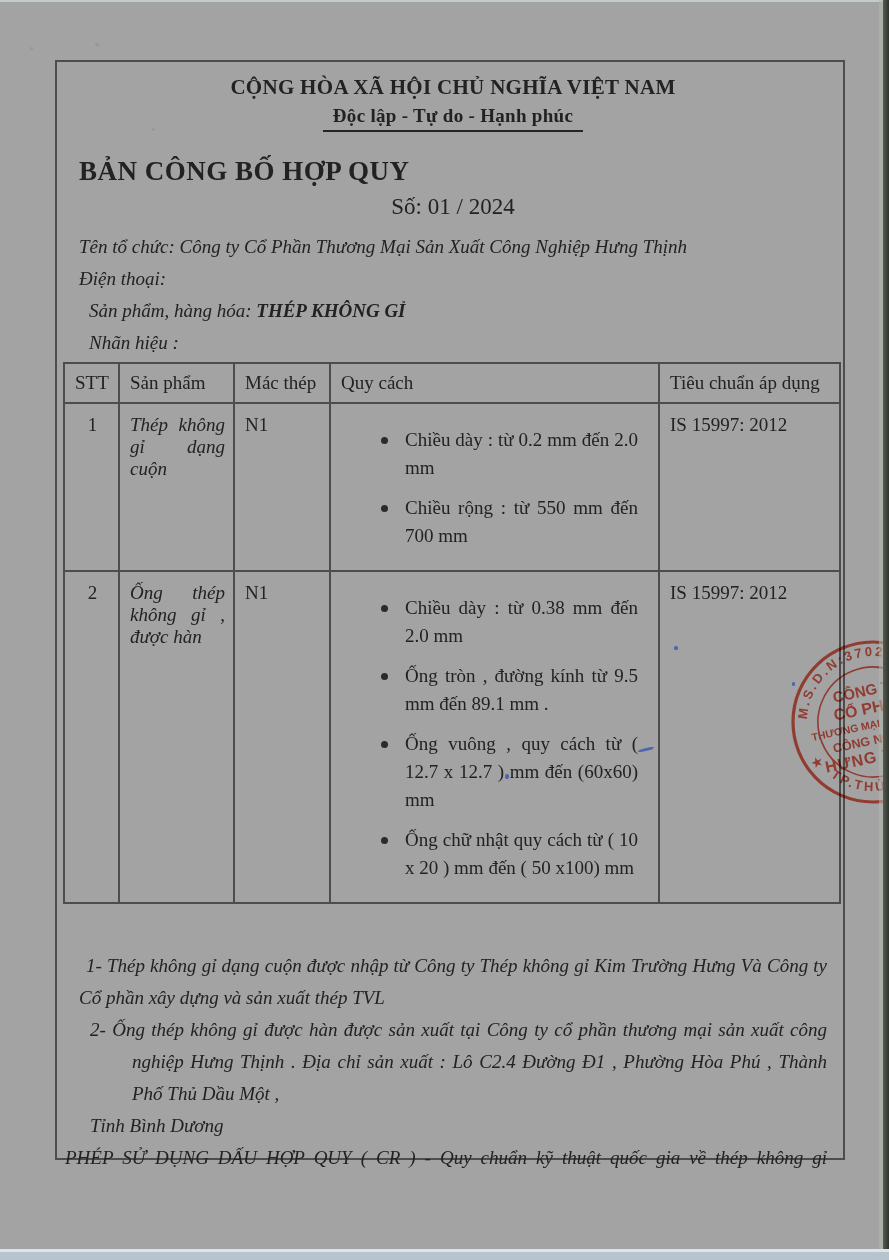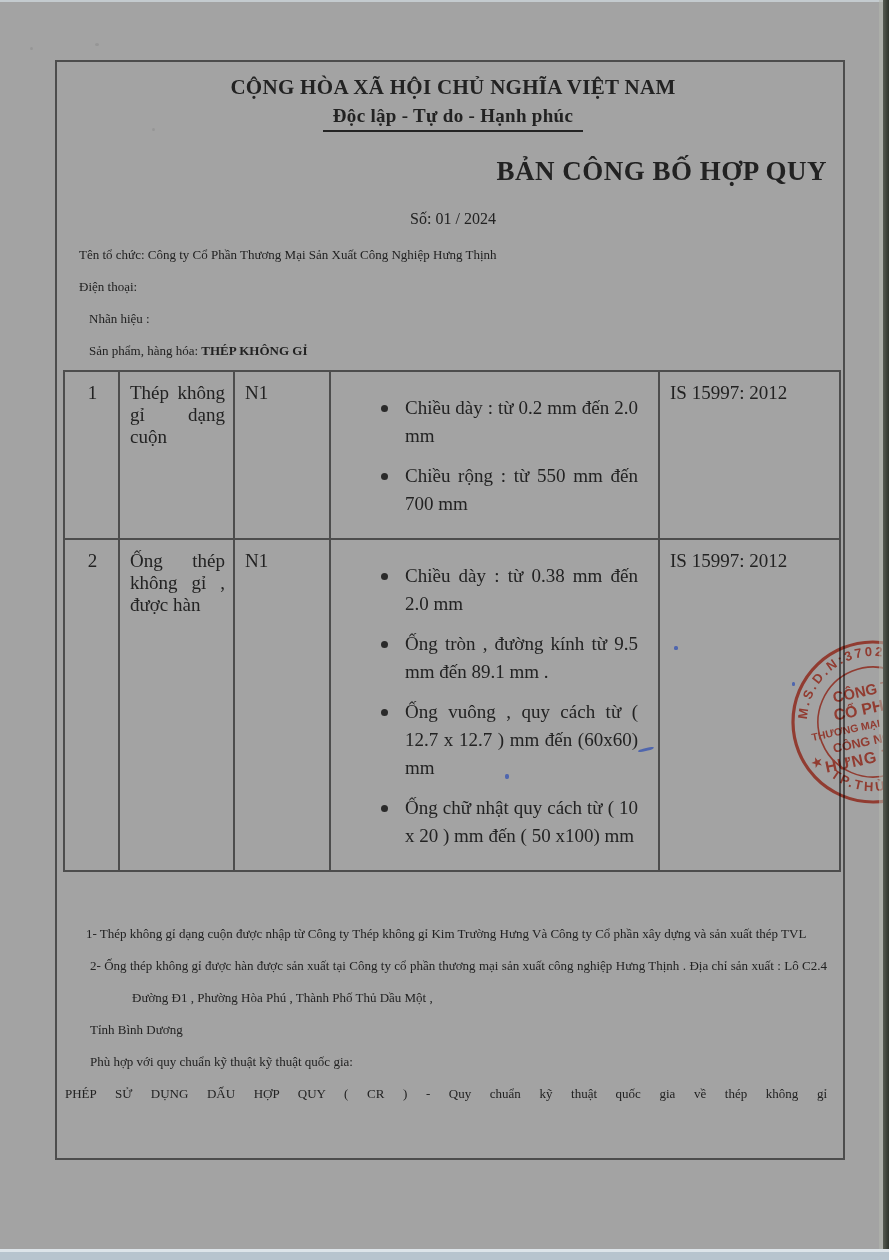--- a/index.html
+++ b/index.html
@@ -25,41 +25,41 @@
   .border-box {
     position:absolute; left:55px; top:60px; width:790px; height:1100px;
     border:2px solid #4d4d4d; box-sizing:border-box;
     padding:10px 16px 0 22px;
   }
 
   .nat-header { font-size:21px; font-weight:bold; text-align:center; letter-spacing:.3px; margin-top:3px; }
   .motto-wrap { text-align:center; margin-top:5px; }
   .motto { display:inline-block; font-size:19px; font-weight:bold;
     border-bottom:2px solid #242424; padding:0 10px 3px; letter-spacing:.3px; }
-  .doc-title { text-align:right; font-size:27px; font-weight:bold; margin-top:24px; letter-spacing:.5px; }
-  .doc-number { text-align:center; font-size:16px; margin-top:23px; }
+  .doc-title { text-align:left; font-size:27px; font-weight:bold; margin-top:24px; letter-spacing:.5px; }
+  .doc-number { text-align:center; font-size:23px; margin-top:7px; }
 
-  .para { font-size:13px; line-height:32px; text-align:justify; }
+  .para { font-size:19px; line-height:32px; text-align:justify;font-style:italic; }
   .mt { margin-top:11px; }
   .indent1 { margin-left:10px; }
   .bold { font-weight:bold; }
 
   table.spec {
     border-collapse:collapse; table-layout:fixed;
     width:776px; margin-left:-16px; margin-top:3px;
     font-size:19px;
   }
   table.spec th, table.spec td {
     border:2px solid #4d4d4d; vertical-align:top; box-sizing:border-box;
   }
   table.spec th { font-weight:normal; text-align:left; padding:8px 6px 8px 10px; height:40px; vertical-align:middle; }
   th.c-stt, td.c-stt { text-align:center; }
   td.cell { padding:10px 8px 8px 10px; }
   td.c-mac { text-align:left;margin-left:6px; }
-  td.c-sp { text-align:justify; }
+  td.c-sp { text-align:justify;font-style:italic; }
   .row-1 { height:100px; }
   .row-2 { height:227px; }
   .qc-list { margin:12px; padding:0; list-style:none; }
   .qc-list li {
     position:relative; padding-left:52px; margin-bottom:12px;
     line-height:28px; text-align:justify;
   }
   .qc-list li::before {
     content:""; position:absolute; left:28px; top:11px;
     width:7px; height:7px; border-radius:50%; background:#2a2a2a;
@@ -89,32 +89,39 @@
     <div class="nat-header">CỘNG HÒA XÃ HỘI CHỦ NGHĨA VIỆT NAM</div>
     <div class="motto-wrap">
       <span class="motto">Độc lập - Tự do - Hạnh phúc</span>
     </div>
 
     <div class="doc-title">BẢN CÔNG BỐ HỢP QUY</div>
     <div class="doc-number">Số: 01 / 2024</div>
 
     <div class="para mt">Tên tổ chức: Công ty Cổ Phần Thương Mại Sản Xuất Công Nghiệp Hưng Thịnh</div>
     <div class="para">Điện thoại:</div>
+    <div class="para indent1"><span>Sản phẩm, hàng hóa: </span><span class="bold">THÉP KHÔNG GỈ</span></div>
     <div class="para indent1">Nhãn hiệu :</div>
-    <div class="para indent1"><span>Sản phẩm, hàng hóa: </span><span class="bold">THÉP KHÔNG GỈ</span></div>
 
     <table class="spec">
       <colgroup>
         <col style="width:55px">
           <col style="width:115px">
           <col style="width:96px">
         <col style="width:329px">
           <col style="width:181px">
       </colgroup>
       <tbody>
+          <tr>
+        <th class="c-stt">STT</th>
+        <th>Sản phẩm</th>
+        <th>Mác thép</th>
+        <th>Quy cách</th>
+        <th>Tiêu chuẩn áp dụng</th>
+      </tr>
       <tr class="row-1">
         <td class="cell c-stt">1</td>
         <td class="cell c-sp">Thép không gỉ dạng cuộn</td>
         <td class="cell c-mac">N1</td>
         <td class="cell">
           <ul class="qc-list">
             <li>Chiều dày : từ 0.2 mm đến 2.0 mm</li>
             <li>Chiều rộng : từ 550 mm đến 700 mm</li>
           </ul>
         </td>
@@ -134,21 +141,20 @@
         </td>
         <td class="cell">IS 15997: 2012</td>
       </tr>
     </tbody>
       </table>
 
     <div class="notes">
       <div class="para note1">1-  Thép không gỉ dạng cuộn được nhập từ Công ty Thép không gỉ Kim Trường Hưng Và Công ty Cổ phần xây dựng và sản xuất thép TVL</div>
       <div class="para note2">2-  Ống thép không gỉ được hàn được sản xuất tại Công ty cổ phần thương mại sản xuất công nghiệp Hưng Thịnh . Địa chỉ sản xuất : Lô C2.4 Đường Đ1 , Phường Hòa Phú , Thành Phố Thủ Dầu Một ,</div>
       <div class="para plain-ml">Tỉnh Bình Dương</div>
-      <div class="para plain-ml">Phù hợp với quy chuẩn kỹ thuật kỹ thuật quốc gia:</div>
       <div class="para final-l2">PHÉP SỬ DỤNG DẤU HỢP QUY ( CR ) -  Quy chuẩn kỹ thuật quốc gia về thép không gỉ</div>
     </div>
   </div>
 
   <svg class="stamp" width="210" height="210" viewBox="0 0 210 210">
     <g fill="none" stroke="#e14f3d" transform="rotate(-22 105 105)">
       <circle cx="105" cy="105" r="80" stroke-width="3.2"></circle>
       <circle cx="105" cy="105" r="55" stroke-width="1.6"></circle>
       <defs>
         <path id="arcTop" d="M 39,105 A 66,66 0 0 1 171,105"></path>

